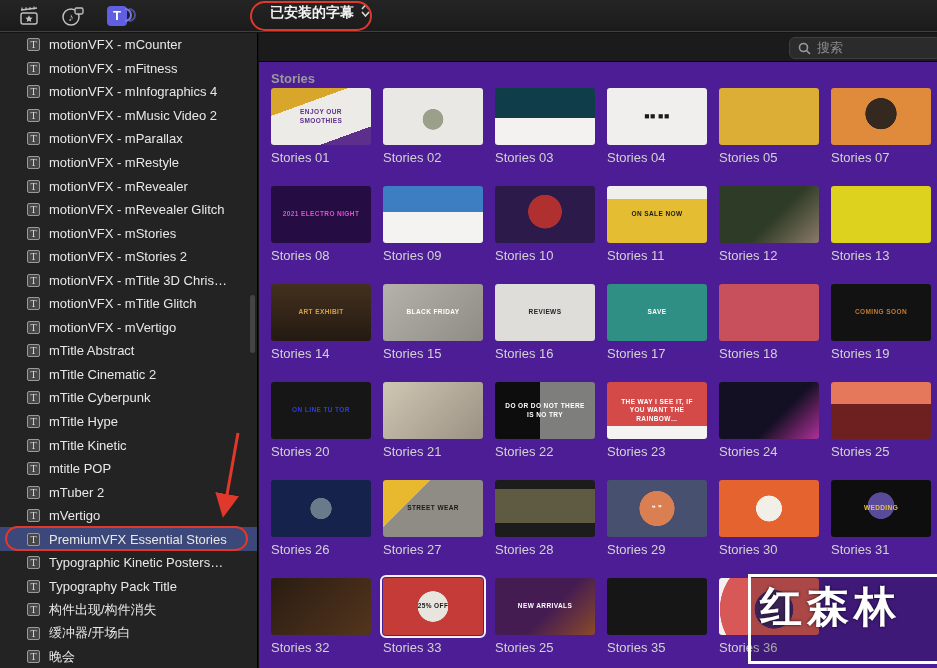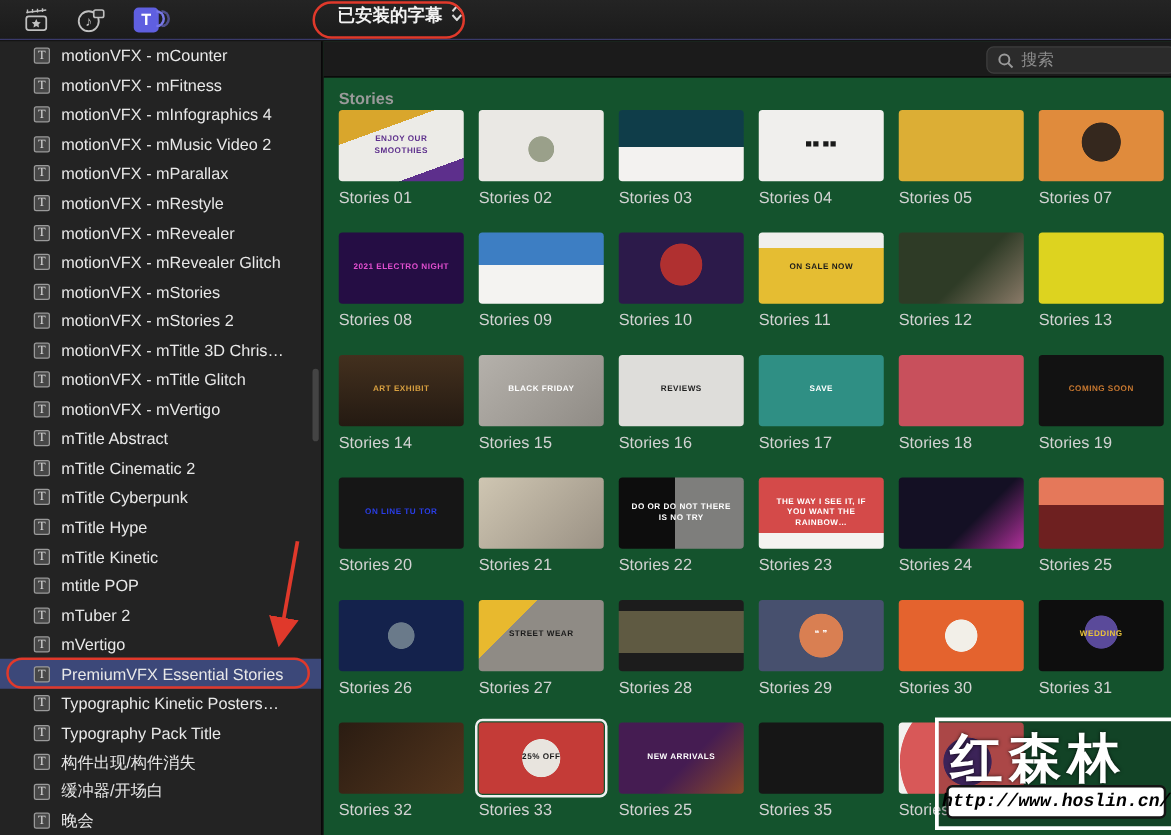--- a/index.html
+++ b/index.html
@@ -32,21 +32,21 @@
   .srow.sel { background:#3c4879; }
   .ticon { width:13px; height:13px; flex:0 0 13px; background:#474747; border:1px solid #9a9a9a; border-radius:2px;
     color:#dcdcdc; font-family:"Liberation Serif","DejaVu Serif",serif; font-size:10px; line-height:11px;
     text-align:center; }
   #sel-annot { left:5px; top:-1px; width:243px; height:25px; border-radius:13px; }
   #arrow-svg { position:absolute; left:0; top:0; width:258px; height:635px; pointer-events:none; }
   #side-scroll { position:absolute; right:2px; top:262px; width:5px; height:58px; background:#5a5a5a;
     border-radius:3px; opacity:.6; }
 
   
-  #main { position:absolute; left:259px; top:33px; width:678px; height:635px; background:#14532d; }
+  #main { position:absolute; left:259px; top:33px; width:678px; height:635px; background:#4c1d95; }
   #search-strip { position:relative; height:29px; background:#1b1b1b; border-bottom:1px solid #060606; }
   #search-box { position:absolute; right:-4px; top:4px; width:152px; height:22px; background:#2b2b2b;
     border:1px solid #3e3e3e; border-radius:6px; display:flex; align-items:center; gap:6px; padding-left:8px; }
   #search-box .ph { color:#8e8e8e; font-size:13px; }
   #section-title { margin:9px 0 0 12px; color:#9a9a9a; font-size:13px; font-weight:bold; }
   #grid { position:absolute; left:12px; top:55px; display:grid; grid-template-columns:repeat(6,100px);
     column-gap:12px; row-gap:21px; }
   .cell { width:100px; }
   .thumb { width:100px; height:57px; border-radius:3px; position:relative; overflow:hidden;
     display:flex; align-items:center; justify-content:center; text-align:center; }
@@ -415,16 +415,15 @@
         </div>
         <div class="cell">
           <div class="thumb" style="background: radial-gradient(circle at 55% 55%, rgb(74, 42, 110) 0px, rgb(74, 42, 110) 30%, rgb(216, 88, 88) 31%, rgb(216, 88, 88) 85%, rgb(242, 241, 239) 86%, rgb(242, 241, 239) 100%);"></div>
           <div class="clabel">Stories 36</div>
         </div>
       </div>
   </div>
 
   <div id="watermark">
     <div id="wm-title">红森林</div>
-    <div id="wm-url">http://www.hoslin.cn/</div>
   </div>
 
 </div>
 
 </body></html>

